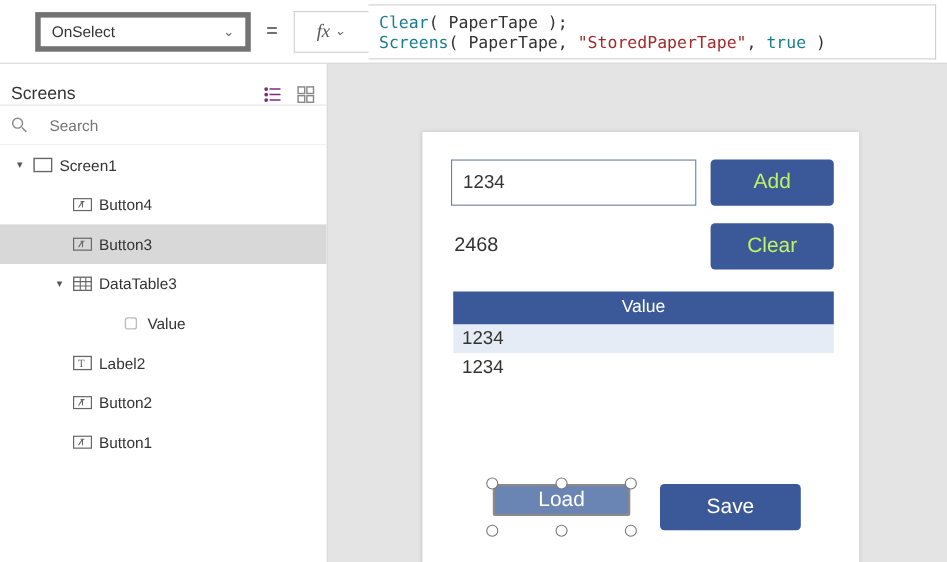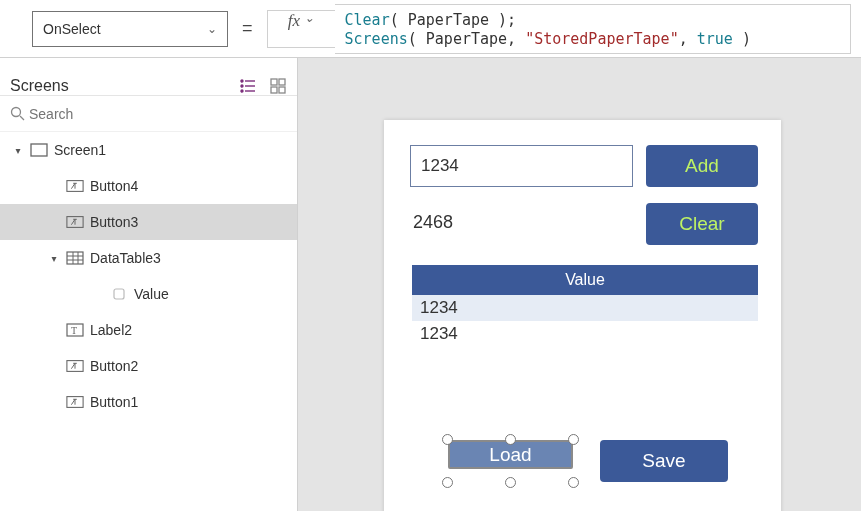--- a/index.html
+++ b/index.html
@@ -17,32 +17,32 @@
     align-items: center;
     height: 58px;
     border-bottom: 1px solid #d0d0d0;
     background: #fff;
     padding: 0 10px 0 0;
   }
   .dropdown {
     display: flex;
     align-items: center;
     justify-content: space-between;
-    border: 1px solid #737373;
+    border: 5px solid #737373;
     width: 196px;
     height: 36px;
     margin-left: 32px;
     padding: 0 10px;
     background: #fff;
   }
   .chevron { color: #666; font-size: 12px; }
   .equals { margin: 0 14px; font-size: 18px; color: #444; }
   .fx-box {
     display: flex;
-    align-items: flex-start;
+    align-items: center;
     border: 1px solid #d0d0d0;
     border-right: none;
     width: 68px;
     height: 38px;
     justify-content: center;
     font-style: italic;
     font-family: Georgia, serif;
     font-size: 17px;
     color: #555;
     gap: 4px;
@@ -84,21 +84,21 @@
     border-bottom: 1px solid #e5e5e5;
   }
   .side-title { flex: 1; font-size: 16px; color: #333; }
   .side-icons { display: flex; gap: 12px; color: #7b2d7b; }
   .side-search {
     display: flex;
     align-items: center;
     height: 36px;
     padding: 0 10px;
     color: #888;
-    gap: 4px;
+    gap: 20px;
     border-bottom: 1px solid #f0f0f0;
   }
   .side-search input {
     border: none; outline: none; flex: 1; font-size: 14px; color: #333;
   }
   .tree { flex: 1; overflow: auto; }
   .tree-item {
     display: flex;
     align-items: center;
     height: 36px;

